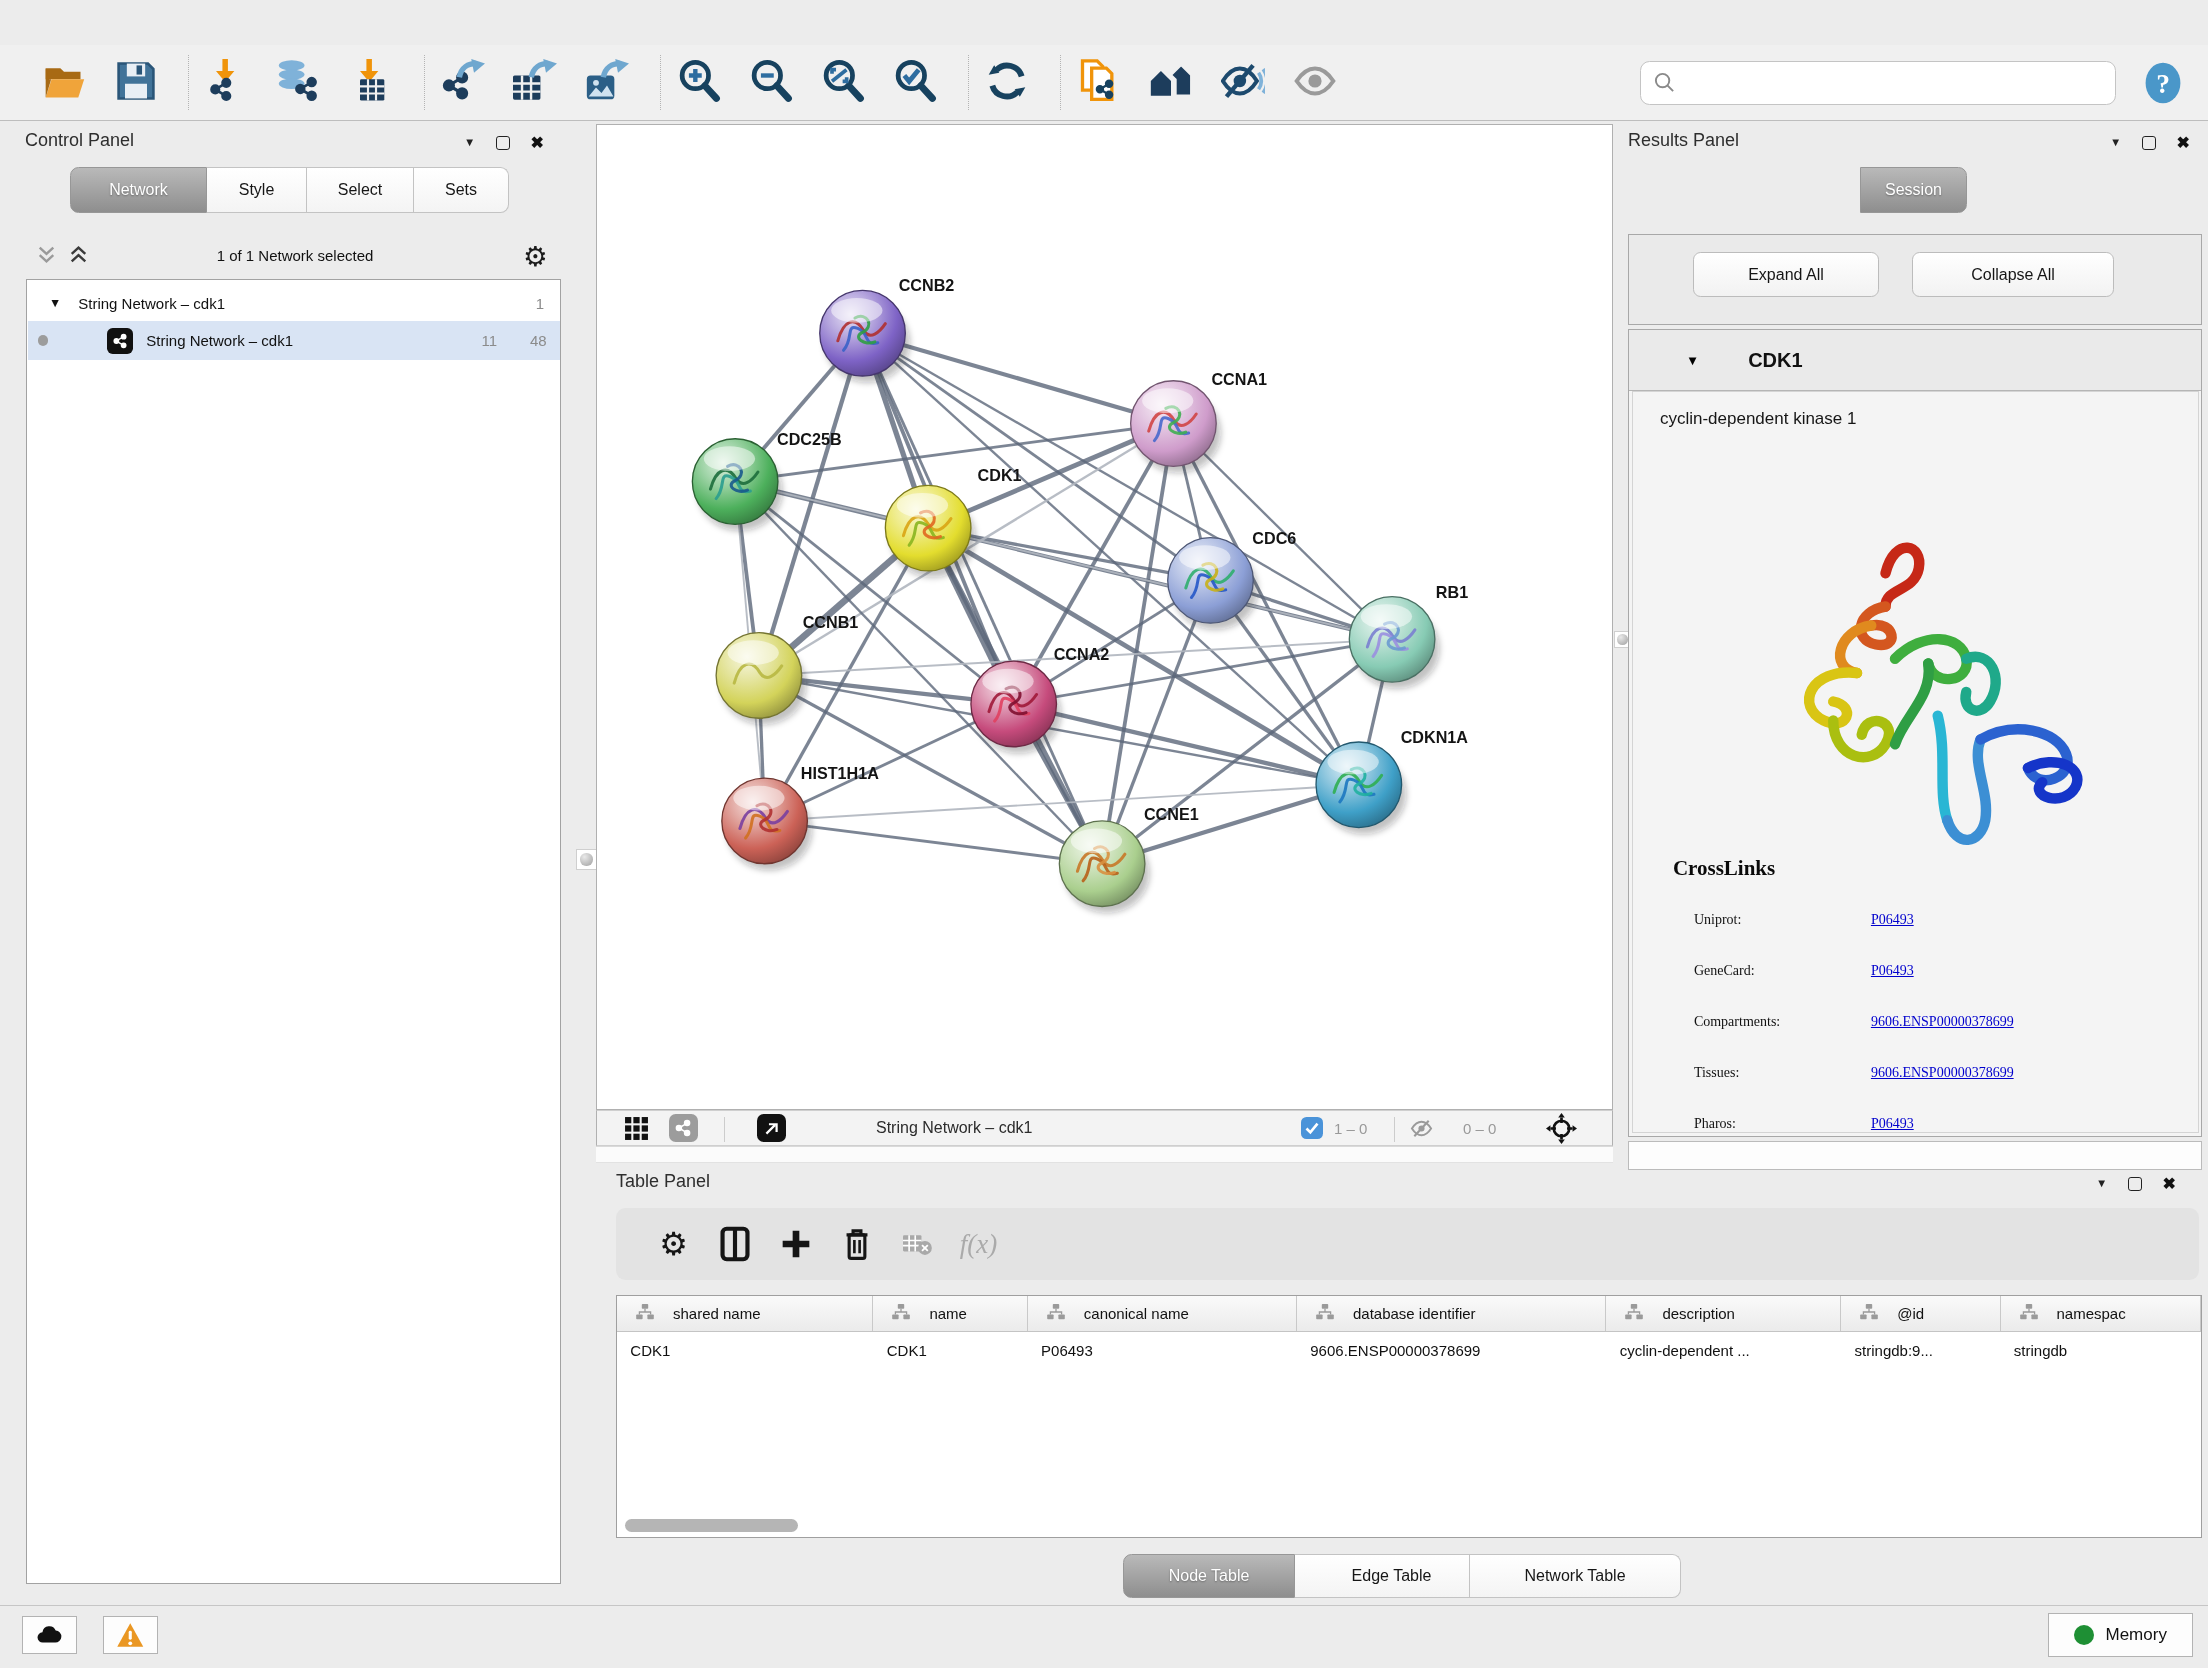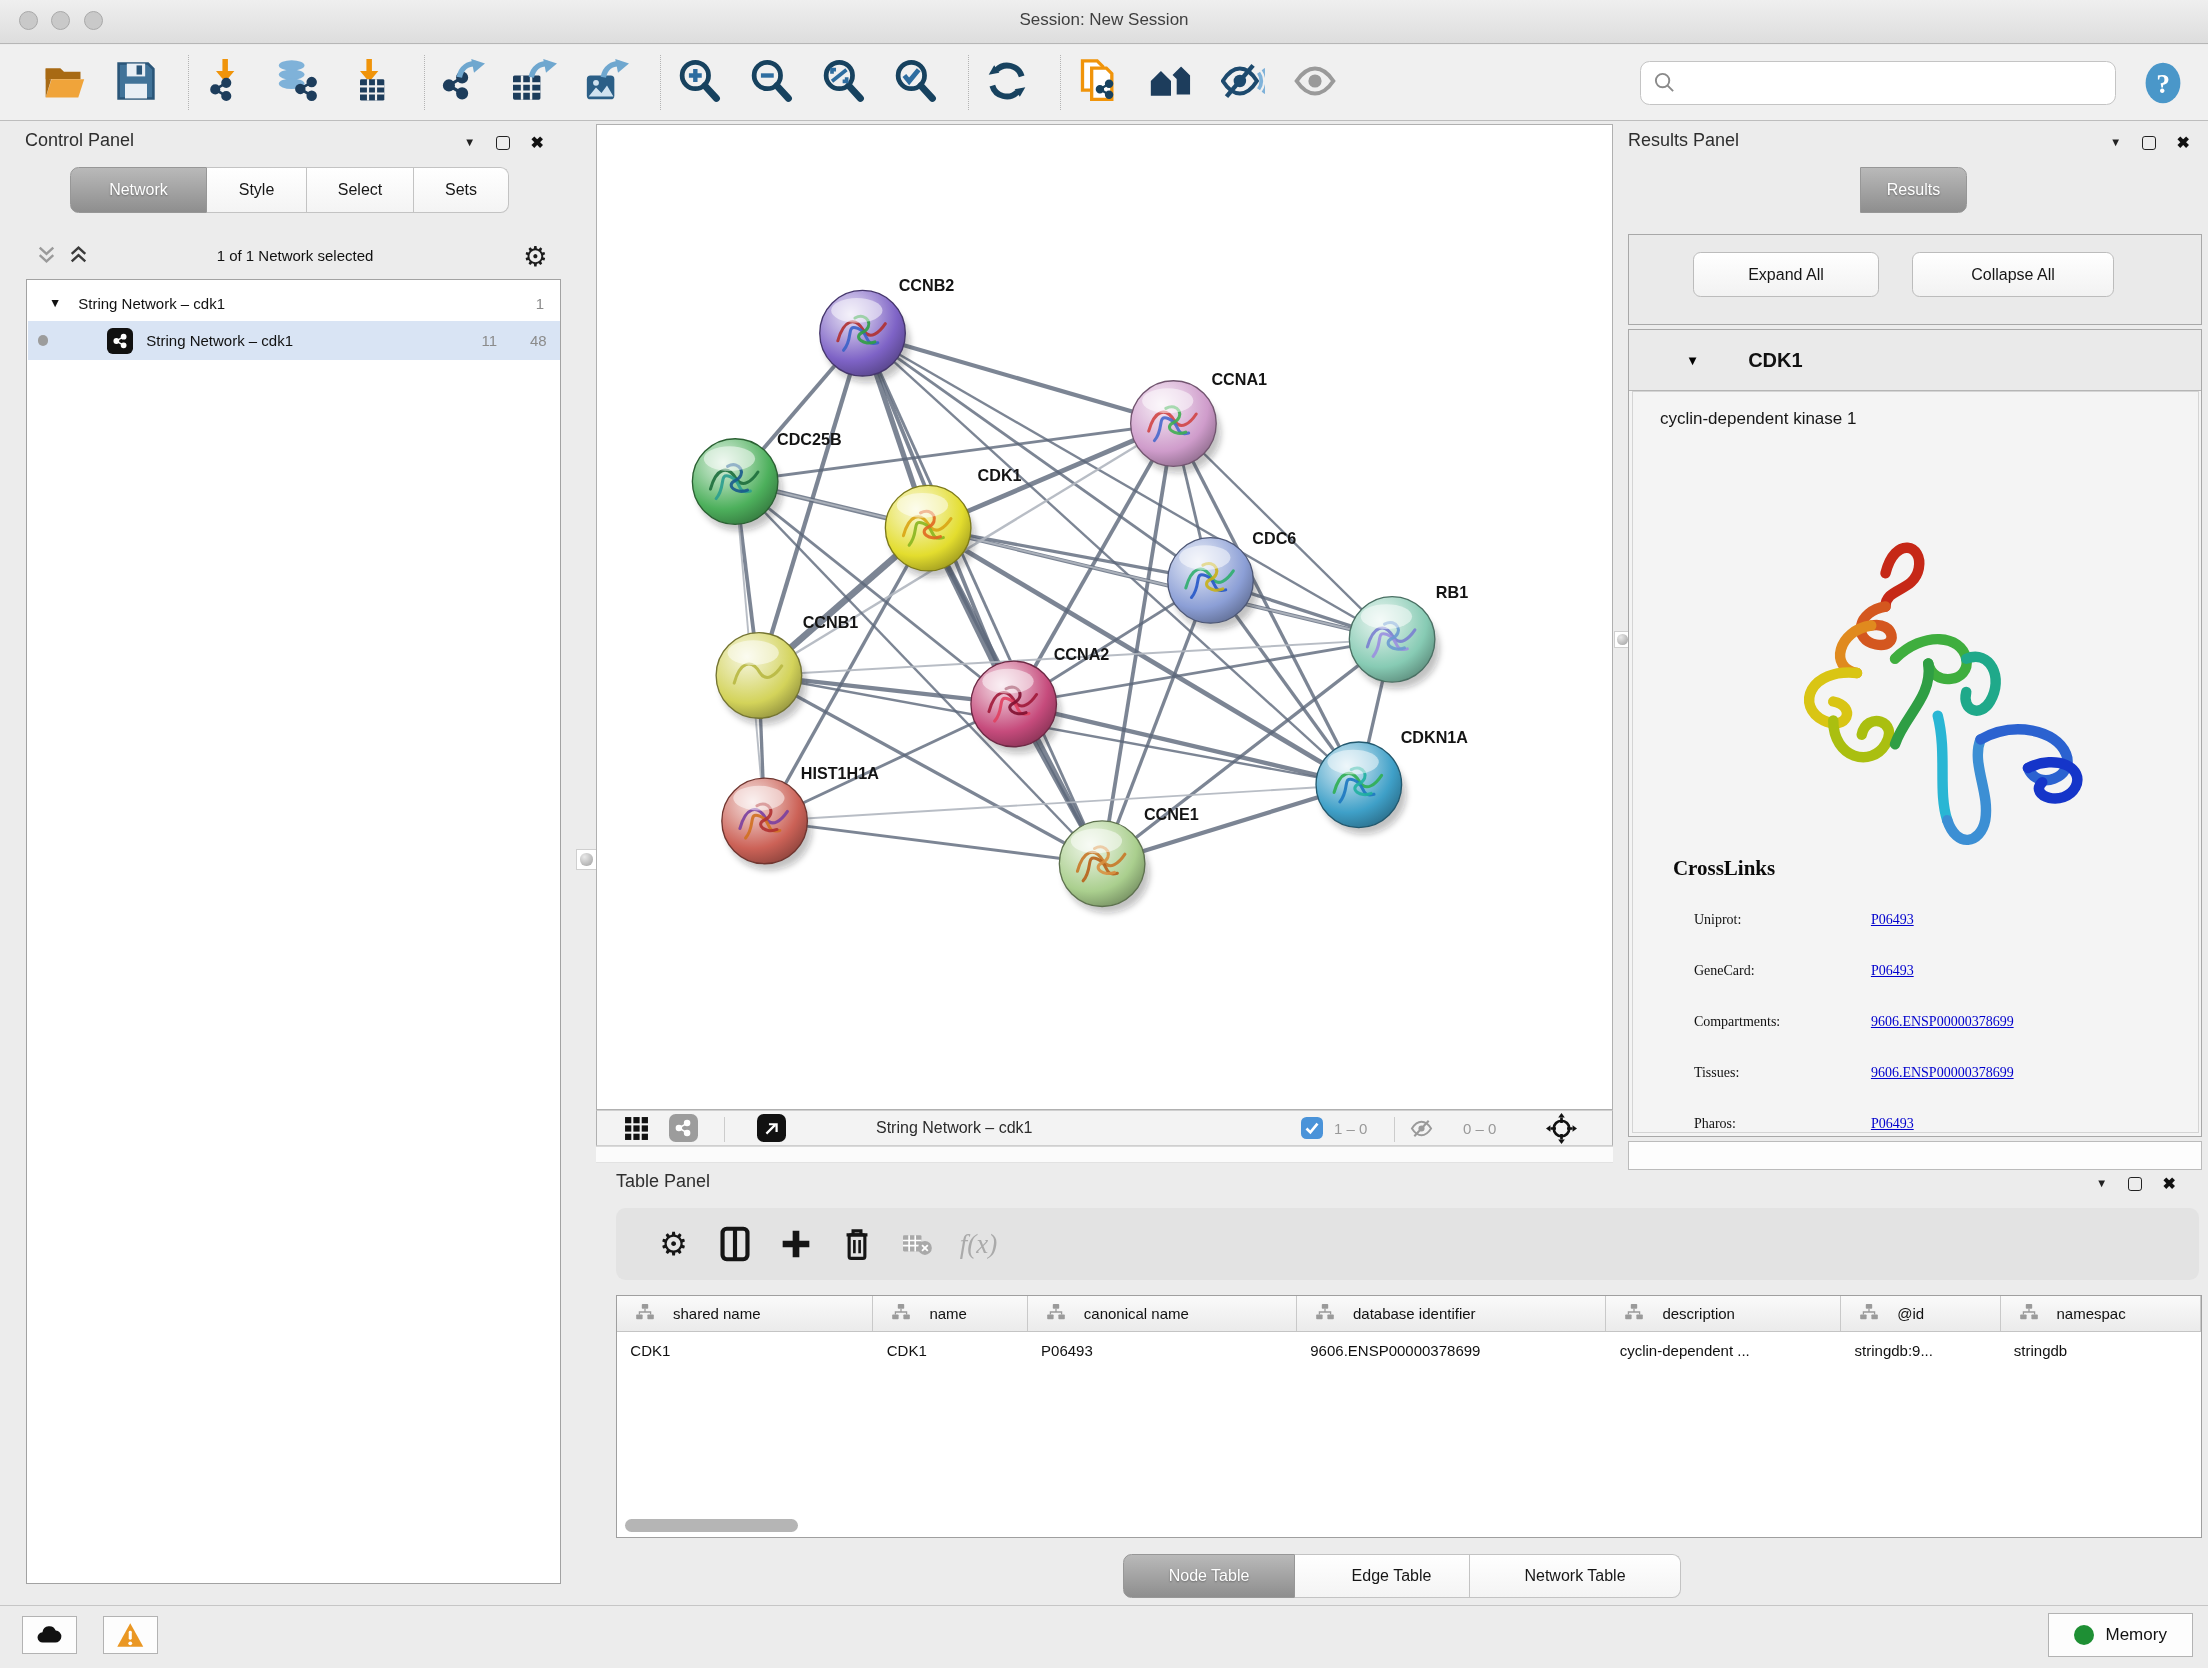--- a/index.html
+++ b/index.html
@@ -92,28 +92,20 @@
   
   .statusbar { position:absolute; left:0; top:1605px; width:2208px; height:63px; background:#ececec; border-top:1px solid #c6c6c6; }
   .sbtn { position:absolute; background:#fdfdfd; border:1.9px solid #b3b3b3; display:flex; align-items:center; justify-content:center; }
   .memdot { width:20px; height:20px; border-radius:50%; background:#1e8f34; margin-right:11.4px; }
 </style>
 </head>
 <body>
 
 <div id="app">
 
-  <div class="titlebar">
-    <div class="traffic">
-      <span></span>
-      <span></span>
-      <span></span>
-    </div>
-    <div class="wintitle">Session: New Session</div>
-  </div>
 
   <div class="toolbar">
     <div style="display:flex;align-items:center;">
         <div class="tbtn">
           <span><svg viewBox="0 0 24 24">
               <path d="M2 5h8l2 2h9v4H2z" fill="#a86a14"></path>
               <path d="M2 21l3.2-10H23l-3.2 10z" fill="#f0a43a"></path>
               <path d="M2 5v16l3-10h-1z" fill="#a86a14"></path>
             </svg></span>
         </div>
@@ -674,21 +666,21 @@
   </div>
   <div class="hsplit"></div>
 
   <div class="abs ptitle" style="left:1628px; top:130px;">Results Panel</div>
   <div class="phicons" style="left:2110px; top:135px;">
     <span class="tri">▼</span>
     <span class="floatbox"></span>
     <span class="closex">✖</span>
   </div>
   <div class="abs seg" style="left:1860px; top:167px; height:46px;">
-    <div class="tab sel" style="width:107px;">Results</div>
+    <div class="tab sel" style="width:107px;">Session</div>
   </div>
 
   <div class="rbox1">
     <div class="btn abs" style="left:64px; top:17px; width:186px; height:45px;text-align:right;">Expand All</div>
     <div class="btn abs" style="left:283px; top:17px; width:202px; height:45px;">Collapse All</div>
   </div>
 
   <div class="rbox2">
     <div class="rhead">
       <span style="margin-left:57px; font-size:13.3px;">▼</span>

